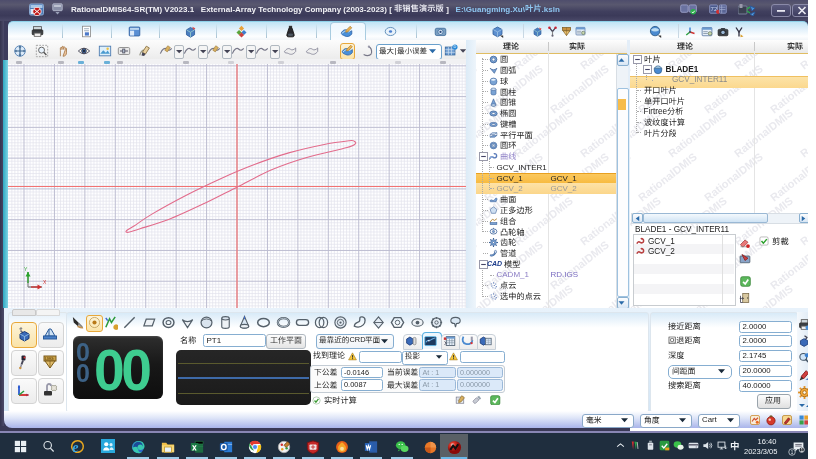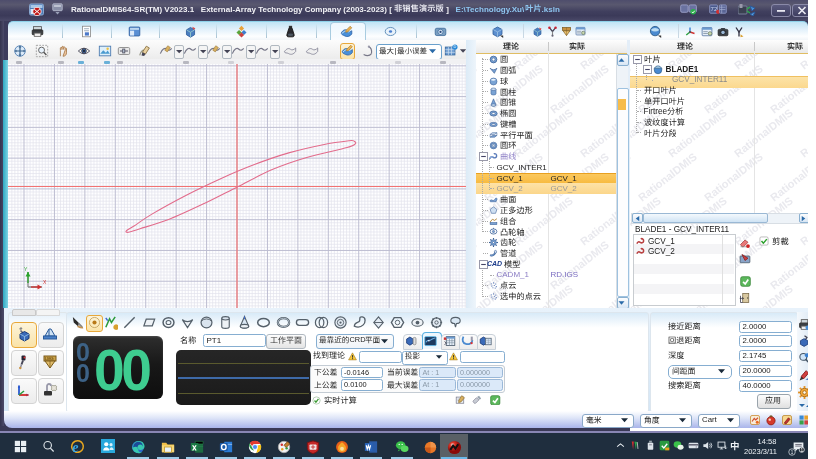--- a/index.html
+++ b/index.html
@@ -33,21 +33,21 @@
           <path transform="translate(0,0)" d="M560 844V-90H687V136H967V253H687V370H926V484H687V599H949V716H687V844ZM45 248V131H324V-88H449V846H324V716H68V599H324V485H80V371H324V248Z"></path>
           <path transform="translate(1000,0)" d="M426 774C461 716 496 639 508 590L607 641C594 691 555 764 519 819ZM860 827C840 767 803 686 775 635L868 596C897 644 934 716 964 784ZM54 361V253H180V100C180 56 151 27 130 14C148 -10 173 -58 180 -86C200 -67 233 -48 413 45C405 70 396 117 394 149L290 99V253H415V361H290V459H395V566H127C143 585 158 606 172 628H412V741H234C246 766 256 791 265 816L164 847C133 759 80 675 20 619C38 593 65 532 73 507L105 540V459H180V361ZM550 284H826V209H550ZM550 385V458H826V385ZM636 851V569H443V-89H550V108H826V41C826 29 820 25 807 24C793 23 745 23 700 25C715 -4 730 -53 733 -84C805 -84 854 -82 888 -64C923 -46 932 -13 932 39V570L826 569H745V851Z"></path>
           <path transform="translate(2000,0)" d="M245 854C195 741 109 627 20 556C44 534 85 484 101 462C122 481 142 502 163 525V251H282V284H919V372H608V421H844V499H608V543H842V620H608V665H894V748H616C604 781 584 821 567 852L456 820C466 798 477 773 487 748H321C334 771 346 795 357 818ZM159 231V-92H279V-52H735V-92H860V231ZM279 43V136H735V43ZM491 543V499H282V543ZM491 620H282V665H491ZM491 421V372H282V421Z"></path>
           <path transform="translate(3000,0)" d="M25 478C76 452 149 412 184 385L249 484C212 510 138 546 88 568ZM50 7 156 -66C203 31 253 144 293 249L200 321C153 206 93 83 50 7ZM84 748C135 721 206 679 240 651L301 736V585H379V517H556V469H335V103H467C413 64 323 27 241 5C267 -15 311 -59 331 -83C415 -51 517 4 582 59L471 103H719L650 55C721 15 816 -45 861 -84L958 -12C914 21 834 68 769 103H900V469H670V517H854V585H937V770H678C669 797 656 832 642 858L519 839C528 819 538 793 545 770H301V754C262 779 196 814 150 836ZM411 612V673H823V612ZM441 245H556V192H441ZM670 245H789V192H670ZM441 381H556V328H441ZM670 381H789V328H670Z"></path>
           <path transform="translate(4000,0)" d="M197 352C161 248 95 141 22 75C53 59 108 24 133 3C204 78 279 199 324 319ZM671 309C736 211 804 82 826 0L951 54C923 140 850 263 784 355ZM145 785V666H854V785ZM54 544V425H438V54C438 40 431 35 413 35C394 34 322 35 265 38C283 2 302 -53 308 -90C395 -90 461 -88 508 -69C555 -50 569 -16 569 51V425H948V544Z"></path>
           <path transform="translate(5000,0)" d="M90 823V436C90 293 83 101 24 -20C49 -36 89 -72 108 -94C164 0 186 132 195 263H286V-87H395V368H199L200 436V480H445V585H376V850H268V585H200V823ZM823 465C807 383 784 309 752 245C718 312 692 386 673 465ZM477 790V453C477 309 468 100 395 -33C423 -47 468 -80 490 -100C507 -71 522 -39 534 -6C556 -29 582 -68 596 -94C656 -60 709 -17 754 36C793 -16 838 -60 891 -94C910 -63 946 -19 972 2C914 34 864 78 822 132C886 242 928 382 947 559L876 577L856 574H591V692C718 701 854 716 963 740L896 845C787 819 624 799 477 790ZM689 141C647 86 597 42 539 12C579 136 589 286 591 412C615 313 647 221 689 141Z"></path>
         </g>
       </svg>
     </div>
 <div class="a" style="left:444.1px;top:4.5px;font-size:8.0px;line-height:9.2px;color:#f2f2f6;font-weight:bold;;white-space:pre"> ]   </div>
-<div class="a" style="left:455.6px;top:4.5px;font-size:8.0px;line-height:9.2px;color:#8ec6f0;font-weight:bold;;white-space:pre">E:\Technology.Xu\</div>
+<div class="a" style="left:455.6px;top:4.5px;font-size:8.0px;line-height:9.2px;color:#8ec6f0;font-weight:bold;;white-space:pre">E:\Guangming.Xu\</div>
 <div class="a" style="left:525.0px;top:4.2px">
       <svg width="16.6" height="8.6" viewBox="0 0 16.6 8.6">
         <g fill="#8ec6f0" transform="translate(0,7.30) scale(0.00830,-0.00830)">
           <path transform="translate(0,0)" d="M67 749V88H178V166H392V403H610V-90H735V403H972V521H735V832H610V521H392V749ZM178 638H278V277H178Z"></path>
           <path transform="translate(1000,0)" d="M161 828V490C161 322 147 137 23 3C52 -18 98 -65 117 -95C204 -3 247 107 268 223H649V-90H782V349H283C286 392 287 434 287 476H900V600H663V848H533V600H287V828Z"></path>
         </g>
       </svg>
     </div>
 <div class="a" style="left:541.6px;top:4.5px;font-size:8.0px;line-height:9.2px;color:#8ec6f0;font-weight:bold;;white-space:pre">.ksln</div>
 <svg class="a" style="left:680.0px;top:4.0px" width="18.0" height="12.0" viewBox="0 0 18 13">
@@ -1179,21 +1179,21 @@
 <div class="a" style="left:456.5px;top:366.5px;width:42.0px;height:9.5px;background:#fff;border:1px solid #86aed1;border-radius:2.5px;font-size:7.2px;line-height:9.5px;color:#8a99a8;padding-left:2.5px;background:#dbe9f9;border-color:#9ab8d8">0.000000</div>
 <div class="a" style="left:314.0px;top:380.5px">
       <svg width="23.4" height="8.1" viewBox="0 0 23.4 8.1">
         <g fill="#222" transform="translate(0,6.86) scale(0.00780,-0.00780)">
           <path transform="translate(0,0)" d="M427 825V43H51V-32H950V43H506V441H881V516H506V825Z"></path>
           <path transform="translate(1000,0)" d="M324 811C265 661 164 517 51 428C71 416 105 389 120 374C231 473 337 625 404 789ZM665 819 592 789C668 638 796 470 901 374C916 394 944 423 964 438C860 521 732 681 665 819ZM161 -14C199 0 253 4 781 39C808 -2 831 -41 848 -73L922 -33C872 58 769 199 681 306L611 274C651 224 694 166 734 109L266 82C366 198 464 348 547 500L465 535C385 369 263 194 223 149C186 102 159 72 132 65C143 43 157 3 161 -14Z"></path>
           <path transform="translate(2000,0)" d="M693 842C675 803 643 747 617 708H387C371 746 337 799 303 838L238 811C262 780 287 742 304 708H105V639H440C434 609 427 581 419 553H153V486H399C388 455 377 425 364 397H60V327H329C261 207 168 114 39 49C55 34 83 1 94 -15C201 46 286 124 353 221V176H555V33H221V-37H937V33H633V176H864V246H369C386 272 401 299 415 327H940V397H447C458 425 469 455 479 486H853V553H499C507 581 513 609 520 639H902V708H700C725 741 751 780 775 817Z"></path>
         </g>
       </svg>
     </div>
-<div class="a" style="left:340.5px;top:379.0px;width:38.0px;height:9.5px;background:#fff;border:1px solid #86aed1;border-radius:2.5px;font-size:7.4px;line-height:9.5px;color:#222;padding-left:2.5px;">0.0100</div>
+<div class="a" style="left:340.5px;top:379.0px;width:38.0px;height:9.5px;background:#fff;border:1px solid #86aed1;border-radius:2.5px;font-size:7.4px;line-height:9.5px;color:#222;padding-left:2.5px;">0.0087</div>
 <div class="a" style="left:387.0px;top:380.5px">
       <svg width="31.2" height="8.1" viewBox="0 0 31.2 8.1">
         <g fill="#222" transform="translate(0,6.86) scale(0.00780,-0.00780)">
           <path transform="translate(0,0)" d="M248 635H753V564H248ZM248 755H753V685H248ZM176 808V511H828V808ZM396 392V325H214V392ZM47 43 54 -24 396 17V-80H468V26L522 33V94L468 88V392H949V455H49V392H145V52ZM507 330V268H567L547 262C577 189 618 124 671 70C616 29 554 -2 491 -22C504 -35 522 -61 529 -77C596 -53 662 -19 720 26C776 -20 843 -55 919 -77C929 -59 948 -32 964 -18C891 0 826 31 771 71C837 135 889 215 920 314L877 333L863 330ZM613 268H832C806 209 767 157 721 113C675 157 639 209 613 268ZM396 269V198H214V269ZM396 142V80L214 59V142Z"></path>
           <path transform="translate(1000,0)" d="M461 839C460 760 461 659 446 553H62V476H433C393 286 293 92 43 -16C64 -32 88 -59 100 -78C344 34 452 226 501 419C579 191 708 14 902 -78C915 -56 939 -25 958 -8C764 73 633 255 563 476H942V553H526C540 658 541 758 542 839Z"></path>
           <path transform="translate(2000,0)" d="M497 727H821V589H497ZM427 793V523H894V793ZM102 766C156 719 222 652 254 609L306 664C274 705 205 769 152 813ZM366 255V188H592C559 88 490 21 337 -20C353 -34 372 -63 379 -80C533 -34 611 37 651 141C705 32 795 -45 919 -83C928 -62 950 -34 967 -19C841 12 750 85 702 188H961V255H681C686 289 690 326 692 365H923V433H399V365H621C619 325 615 289 609 255ZM189 -50C204 -32 229 -13 389 99C383 114 373 142 369 161L259 89V528H44V456H186V93C186 52 165 29 150 19C163 3 183 -32 189 -50Z"></path>
           <path transform="translate(3000,0)" d="M693 842C675 803 643 747 617 708H387C371 746 337 799 303 838L238 811C262 780 287 742 304 708H105V639H440C434 609 427 581 419 553H153V486H399C388 455 377 425 364 397H60V327H329C261 207 168 114 39 49C55 34 83 1 94 -15C201 46 286 124 353 221V176H555V33H221V-37H937V33H633V176H864V246H369C386 272 401 299 415 327H940V397H447C458 425 469 455 479 486H853V553H499C507 581 513 609 520 639H902V708H700C725 741 751 780 775 817Z"></path>
         </g>
       </svg>
     </div>
@@ -1526,22 +1526,22 @@
       <path d="M4 13h5M6.5 10.5V13" stroke="#dde4ea" stroke-width="1.2"></path>
       <path d="M12.5 8v5M10.8 11l1.7 2 1.7-2" fill="none" stroke="#dde4ea" stroke-width="1.1"></path>
     </svg>
 <div class="a" style="left:730.0px;top:440.7px">
       <svg width="9.5" height="9.9" viewBox="0 0 9.5 9.9">
         <g fill="#eef2f6" transform="translate(0,8.36) scale(0.00950,-0.00950)">
           <path transform="translate(0,0)" d="M434 850V676H88V169H208V224H434V-89H561V224H788V174H914V676H561V850ZM208 342V558H434V342ZM788 342H561V558H788Z"></path>
         </g>
       </svg>
     </div>
-<div class="a" style="left:747.0px;top:437.5px;font-size:7.5px;line-height:8.6px;color:#eef2f6;width:40px;text-align:center;white-space:pre">14:58</div>
-<div class="a" style="left:744.0px;top:447.5px;font-size:7.5px;line-height:8.6px;color:#eef2f6;;white-space:pre">2023/3/11</div>
+<div class="a" style="left:747.0px;top:437.5px;font-size:7.5px;line-height:8.6px;color:#eef2f6;width:40px;text-align:center;white-space:pre">16:40</div>
+<div class="a" style="left:744.0px;top:447.5px;font-size:7.5px;line-height:8.6px;color:#eef2f6;;white-space:pre">2023/3/05</div>
 <svg class="a" style="left:792.0px;top:440.0px" width="13.0" height="13.0" viewBox="0 0 16 16">
       <path d="M2 3h12v8H7l-3 3v-3H2z" fill="#e8eef2"></path>
       <path d="M4 5.5h8M4 7.5h8" stroke="#445" stroke-width=".9"></path>
       <circle cx="12" cy="12" r="3.2" fill="#252d36" stroke="#dde4ea"></circle>
       <text x="12" y="14.2" font-size="6" fill="#fff" text-anchor="middle" font-family="Liberation Sans">1</text>
     </svg>
 <svg class="a" style="left:788.0px;top:448.0px" width="8.0" height="8.0" viewBox="0 0 16 16">
       <circle cx="8" cy="8" r="6.5" fill="none" stroke="#dde4ea" stroke-width="1.4"></circle>
       <text x="8" y="11" font-size="9" fill="#dde4ea" text-anchor="middle" font-family="Liberation Sans">1</text>
     </svg>

